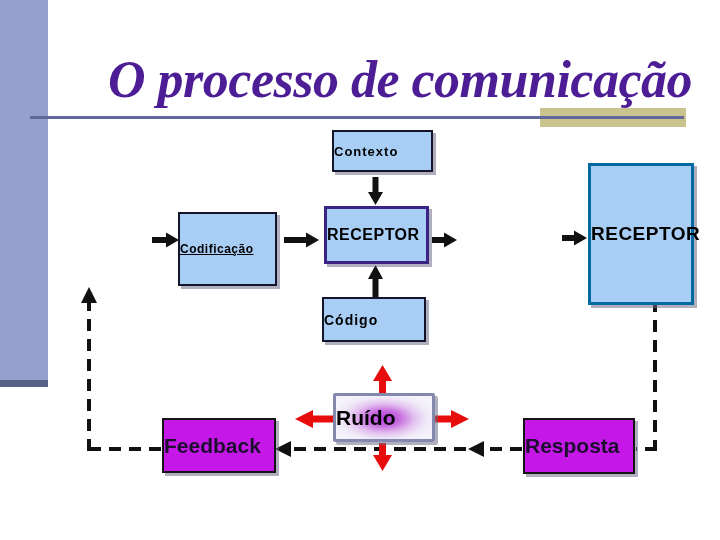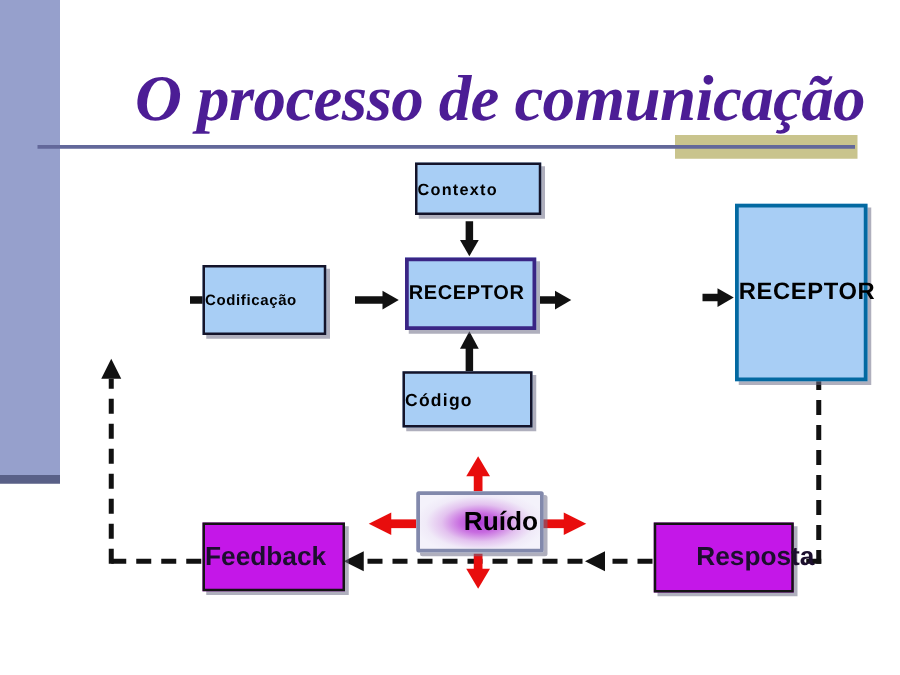--- a/index.html
+++ b/index.html
@@ -18,33 +18,33 @@
   .rule-line{position:absolute;left:30px;top:116px;width:654px;height:3px;background:#63689A;}
 
   
   .bx{position:absolute;box-sizing:border-box;display:flex;align-items:center;justify-content:flex-start;
       text-align:center;font-weight:bold;color:#000;white-space:nowrap;
       background:#A8CEF5;border:2px solid #14142A;box-shadow:3px 3px 0 rgba(110,110,135,.55);}
 
   .bx-contexto{left:332px;top:130px;width:101px;height:42px;font-size:13px;letter-spacing:1px;}
   .bx-emissor{left:45px;top:163px;width:104px;height:126px;font-size:19px;letter-spacing:.5px;
               border:3px solid #462BA0;}
-  .bx-codificacao{left:162px;top:212px;width:99px;height:56px;font-size:12px;letter-spacing:.5px;}
+  .bx-codificacao{left:178px;top:212px;width:99px;height:74px;font-size:12px;letter-spacing:.5px;text-decoration:underline;}
   .bx-mensagem{left:324px;top:206px;width:105px;height:58px;font-size:16px;letter-spacing:.5px;
                border:3px solid #3A2585;}
   .bx-decodificacao{left:458px;top:212px;width:103px;height:64px;font-size:11px;letter-spacing:.5px;}
   .bx-receptor{left:588px;top:163px;width:106px;height:142px;font-size:19px;letter-spacing:.5px;
                border:3px solid #0369a1;}
   .bx-codigo{left:322px;top:297px;width:104px;height:45px;font-size:14px;letter-spacing:1px;}
   .bx-ruido{left:333px;top:393px;width:102px;height:49px;font-size:21px;border:3px solid #8289AC;border-radius:2px;
-            background:radial-gradient(ellipse 55% 60% at 50% 52%, #AE3BD6 0%, #C86CE0 30%, #E3C2EF 58%, #F0EAF8 82%, #F4F2FB 100%);padding-left:35px;}
+            background:radial-gradient(ellipse 55% 60% at 50% 52%, #AE3BD6 0%, #C86CE0 30%, #E3C2EF 58%, #F0EAF8 82%, #F4F2FB 100%);}
   .bx-feedback{left:162px;top:418px;width:114px;height:55px;font-size:21px;background:#C417E8;
                color:#1C0F2E;border:2px solid #141414;}
   .bx-resposta{left:523px;top:418px;width:112px;height:56px;font-size:21px;background:#C417E8;
-               color:#1C0F2E;border:2px solid #141414;padding-left:32px;}
+               color:#1C0F2E;border:2px solid #141414;}
 
   .connectors{position:absolute;left:0;top:0;width:720px;height:540px;pointer-events:none;}
 </style>
 </head>
 <body>
 
 <div class="slide">
 
   <div class="sidebar"></div>
   <div class="sidebar-edge"></div>

